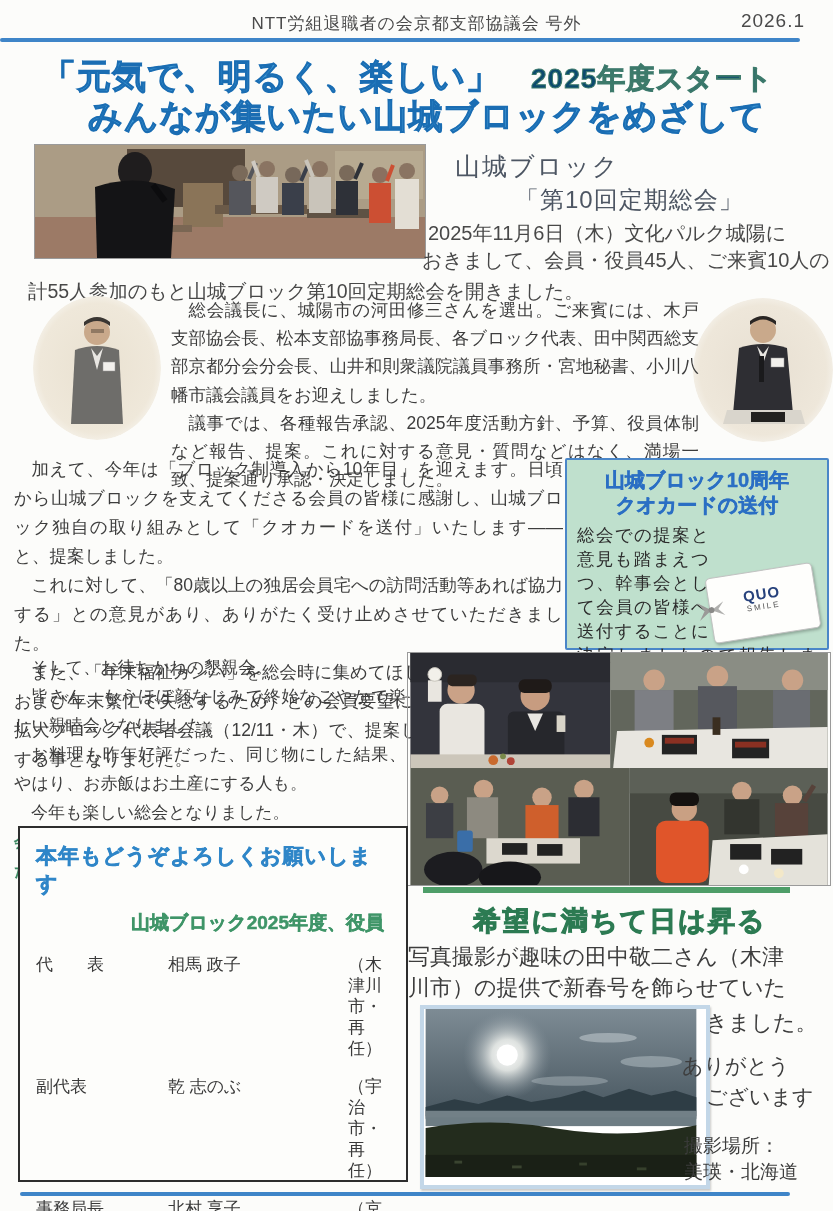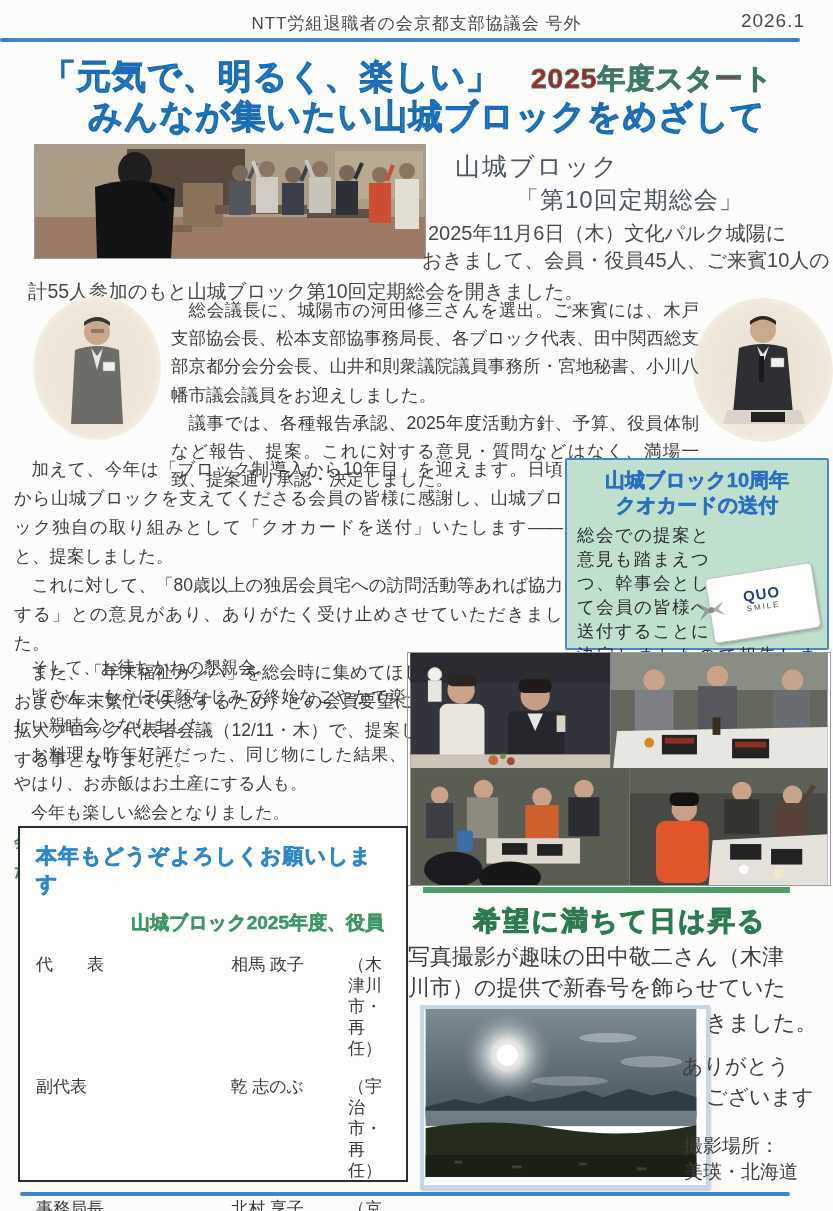--- a/index.html
+++ b/index.html
@@ -10,21 +10,21 @@
     color:#3f3f3f;
   }
   .abs{position:absolute;}
   
   .hdr-org{top:12px;left:0;width:100%;text-align:center;font-size:17px;letter-spacing:1px;color:#4a4a4a;}
   .hdr-date{top:10px;right:28px;font-size:19px;color:#4a4a4a;letter-spacing:1px;}
   .hdr-rule{top:38px;left:0;width:800px;height:4px;background:#3f85c8;border-radius:2px;}
   
   .title-l1{top:54px;left:42px;white-space:nowrap;}
   .title-quote{font-size:34px;font-weight:900;color:#3f9ad6;-webkit-text-stroke:1px #1a6db3;letter-spacing:1px;}
-  .title-start{font-size:28px;font-weight:900;color:#b91c1c;-webkit-text-stroke:1px #3d7a6b;margin-left:30px;letter-spacing:1px;}
+  .title-start{font-size:28px;font-weight:900;color:#0c4a6e;-webkit-text-stroke:1px #3d7a6b;margin-left:30px;letter-spacing:1px;}
   .title-l2{top:94px;left:88px;font-size:34px;font-weight:900;color:#3f9ad6;-webkit-text-stroke:1px #1a6db3;white-space:nowrap;letter-spacing:1px;}
   
   .photo-frame{box-shadow:0 0 0 1px #9a9a9a;}
   .meeting-photo{top:145px;left:35px;width:390px;height:113px;}
   .lead-h1{top:150px;left:455px;font-size:25px;color:#4d5663;letter-spacing:2px;}
   .lead-h2{top:184px;left:515px;font-size:24px;color:#4d5663;letter-spacing:1px;}
   .lead-l1{top:220px;left:428px;font-size:20px;color:#484848;}
   .lead-l2{top:247px;left:422px;font-size:20px;color:#484848;}
   .lead-l3{top:278px;left:28px;font-size:19.5px;color:#484848;}
   
@@ -49,21 +49,21 @@
   .collage{top:653px;left:408px;width:422px;height:232px;}
   .collage-bar{top:887px;left:423px;width:367px;height:6px;background:#4e9e68;}
   
   .off-box{top:826px;left:18px;width:390px;height:356px;border:2.5px solid #2d2d2d;background:#fdfdfb;box-sizing:border-box;padding:14px 16px;}
   .off-title{font-size:21px;font-weight:900;color:#2f86c8;letter-spacing:1px;-webkit-text-stroke:0.6px #2f86c8;}
   .off-sub{font-size:19px;font-weight:900;color:#3f9568;text-align:right;padding-right:6px;margin-top:12px;-webkit-text-stroke:0.5px #3f9568;}
   .off-table{margin-top:18px;}
   .off-row{display:flex;font-size:17px;color:#3a3a3a;margin-bottom:7px;line-height:21px;}
   .off-row.wide{margin-bottom:17px;gap:44px;}
   .off-role{width:88px;}
-  .off-name{width:136px;text-align:right;}
+  .off-name{width:136px;}
   .off-note{flex:1;}
   
   .sun-title{top:903px;left:410px;width:420px;text-align:center;font-size:27px;font-weight:900;color:#3d9468;-webkit-text-stroke:1px #2c7a52;letter-spacing:2px;}
   .sun-body{top:941px;left:408px;width:424px;font-size:22px;line-height:31px;color:#3d3d3d;}
   .sun-body-l3{top:1008px;left:683px;font-size:22px;color:#3d3d3d;}
   .sunrise-photo{top:1005px;left:420px;width:282px;height:176px;border:4px solid #c3d7e8;background:#fff;box-shadow:1px 2px 2px rgba(0,0,0,.2);}
   .sun-thanks1{top:1052px;left:682px;font-size:21px;color:#3d3d3d;}
   .sun-thanks2{top:1083px;left:706px;font-size:21px;color:#3d3d3d;}
   .sun-loc1{top:1133px;left:684px;font-size:19px;color:#3d3d3d;}
   .sun-loc2{top:1159px;left:684px;font-size:19px;color:#3d3d3d;}

